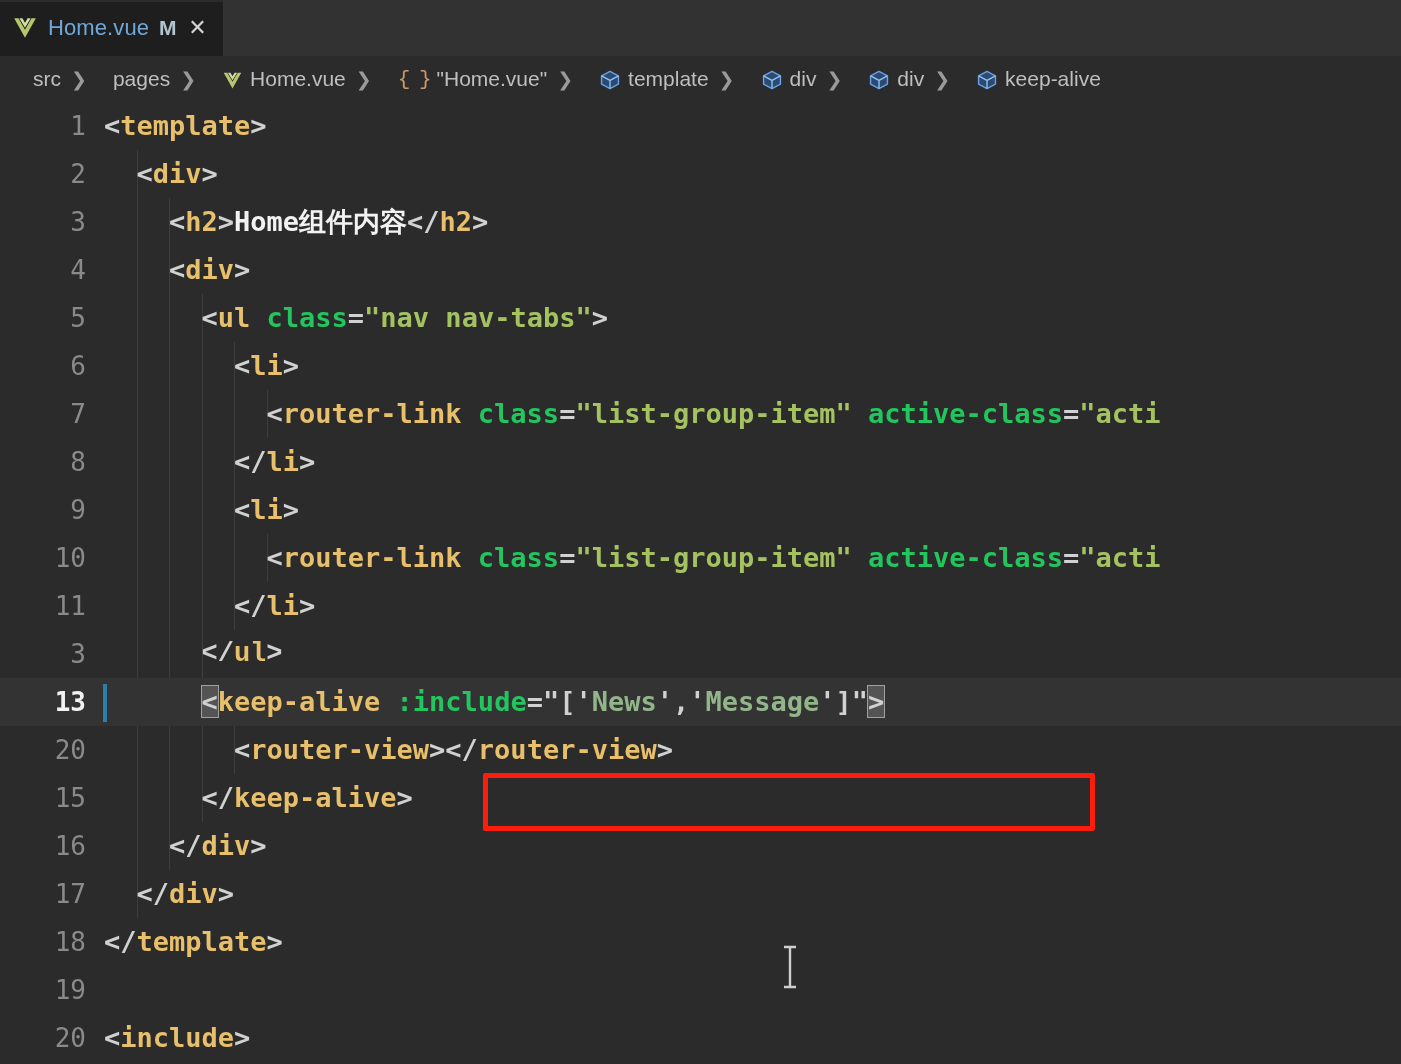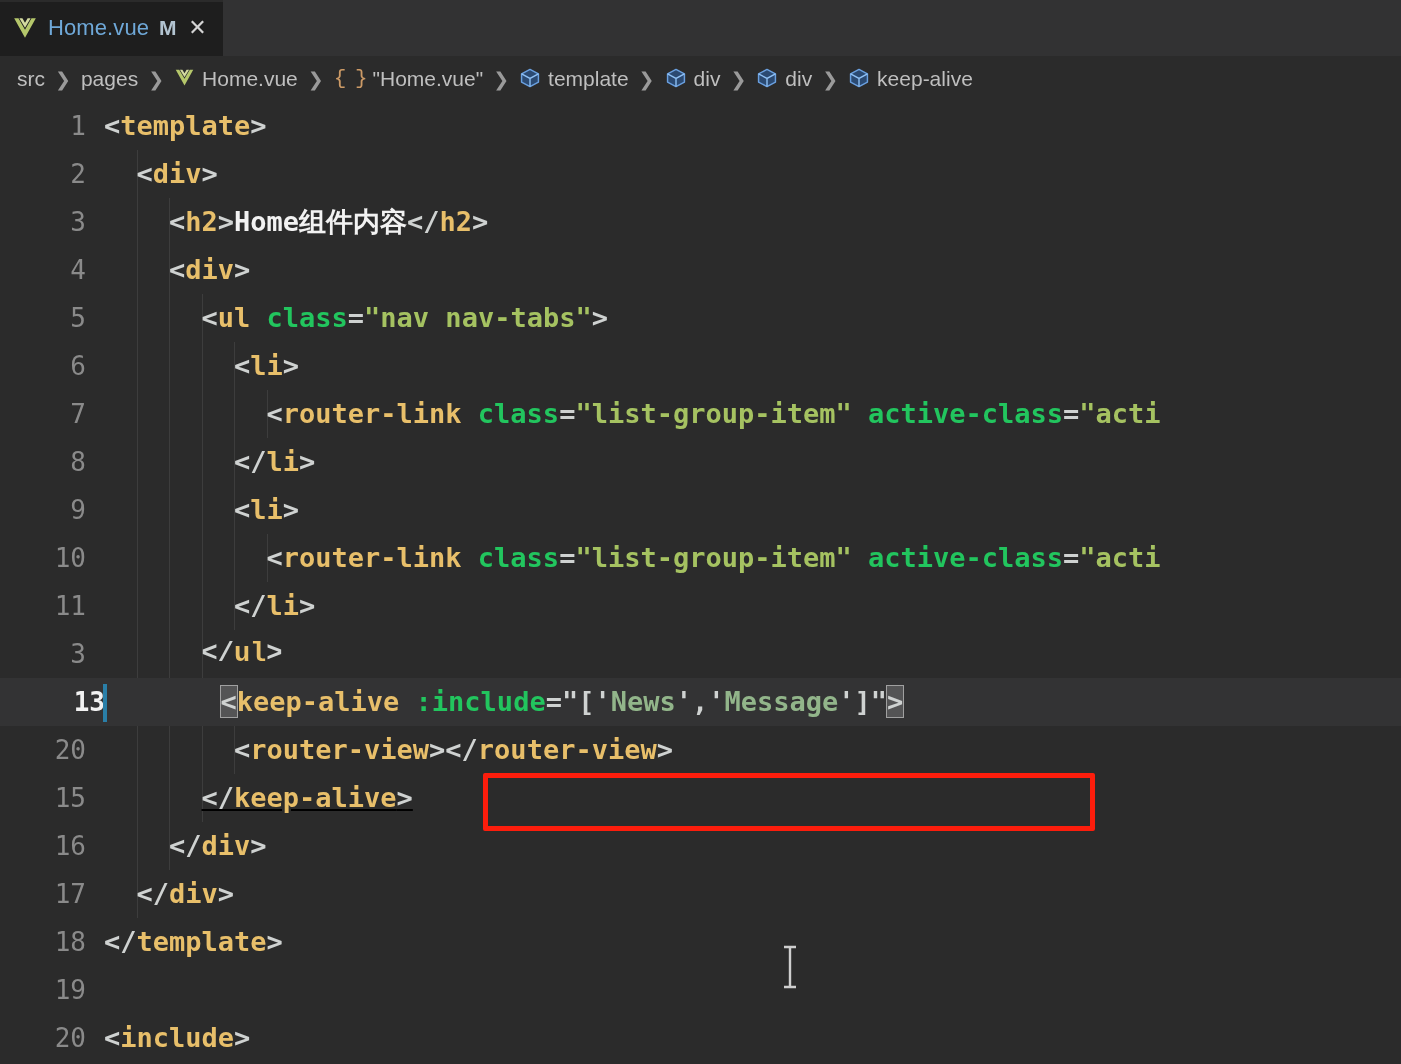--- a/index.html
+++ b/index.html
@@ -72,26 +72,27 @@
     background: #2b2b2b;
     display: flex;
     align-items: center;
     padding-left: 16px;
     gap: 0px;
     white-space: nowrap;
     overflow: hidden;
   }
   .crumb {
     display: inline-flex;
-    align-items: flex-start;
+    align-items: flex-end;
     gap: 7px;
     color: #bfbfbf;
     font-size: 21px;
     cursor: pointer;
     padding: 0 1px;
+    margin-left: 16px;
   }
   .crumb-sep {
     color: #9a9a9a;
     font-size: 19px;
     padding: 0 9px;
     user-select: none;
   }
   .crumb .sym {
     display: inline-flex;
     align-items: center;
@@ -116,21 +117,21 @@
     font-weight: bold;
     line-height: 48px;
   }
   .code-row {
     position: relative;
     height: 48px;
     display: flex;
     align-items: center;
     white-space: pre;
   }
-  .code-row.active { background: #333334; padding-left: 19px; }
+  .code-row.active { background: #333334; }
   .gutter {
     width: 104px;
     flex: none;
     text-align: right;
     padding-right: 18px;
     box-sizing: border-box;
     color: #8a8a8a;
     font-size: 26px;
     font-weight: normal;
     user-select: none;
@@ -305,21 +306,21 @@
       <div class="code-row"><span class="gutter">5</span><span class="code" style="padding-left: 97.5px;"><span class="pnc">&lt;</span><span class="tag">ul</span><span class="pnc"> </span><span class="attr">class</span><span class="pnc">=</span><span class="str">"nav nav-tabs"</span><span class="pnc">&gt;</span></span></div>
       <div class="code-row"><span class="gutter">6</span><span class="code" style="padding-left: 130px;"><span class="pnc">&lt;</span><span class="tag">li</span><span class="pnc">&gt;</span></span></div>
       <div class="code-row"><span class="gutter">7</span><span class="code" style="padding-left: 162.5px;"><span class="pnc">&lt;</span><span class="tag">router-link</span><span class="pnc"> </span><span class="attr">class</span><span class="pnc">=</span><span class="str">"list-group-item"</span><span class="pnc"> </span><span class="attr">active-class</span><span class="pnc">=</span><span class="str">"acti</span></span></div>
       <div class="code-row"><span class="gutter">8</span><span class="code" style="padding-left: 130px;"><span class="pnc">&lt;/</span><span class="tag">li</span><span class="pnc">&gt;</span></span></div>
       <div class="code-row"><span class="gutter">9</span><span class="code" style="padding-left: 130px;"><span class="pnc">&lt;</span><span class="tag">li</span><span class="pnc">&gt;</span></span></div>
       <div class="code-row"><span class="gutter">10</span><span class="code" style="padding-left: 162.5px;"><span class="pnc">&lt;</span><span class="tag">router-link</span><span class="pnc"> </span><span class="attr">class</span><span class="pnc">=</span><span class="str">"list-group-item"</span><span class="pnc"> </span><span class="attr">active-class</span><span class="pnc">=</span><span class="str">"acti</span></span></div>
       <div class="code-row"><span class="gutter">11</span><span class="code" style="padding-left: 130px;"><span class="pnc">&lt;/</span><span class="tag">li</span><span class="pnc">&gt;</span></span></div>
       <div class="code-row"><span class="gutter">3</span><span class="code" style="padding-left: 97.5px; font-family: Liberation Mono, monospace;"><span class="pnc">&lt;/</span><span class="tag">ul</span><span class="pnc">&gt;</span></span></div>
       <div class="code-row active"><span class="gutter">13</span><span class="code" style="padding-left: 97.5px;"><span class="pnc brmatch">&lt;</span><span class="tag">keep-alive</span><span class="pnc"> </span><span class="attr">:include</span><span class="pnc">=</span><span class="arrpnc">"[</span><span class="arrpnc">'</span><span class="arrstr">News</span><span class="arrpnc">'</span><span class="arrpnc">,</span><span class="arrpnc">'</span><span class="arrstr">Message</span><span class="arrpnc">'</span><span class="arrpnc">]"</span><span class="pnc brmatch">&gt;</span></span><span class="caret"></span></div>
       <div class="code-row"><span class="gutter">20</span><span class="code" style="padding-left: 130px;"><span class="pnc">&lt;</span><span class="tag">router-view</span><span class="pnc">&gt;&lt;/</span><span class="tag">router-view</span><span class="pnc">&gt;</span></span></div>
-      <div class="code-row"><span class="gutter">15</span><span class="code" style="padding-left: 97.5px; text-decoration: underline;"><span class="pnc">&lt;/</span><span class="tag">keep-alive</span><span class="pnc">&gt;</span></span></div>
+      <div class="code-row"><span class="gutter">15</span><span class="code" style="padding-left: 97.5px;"><span class="pnc">&lt;/</span><span class="tag">keep-alive</span><span class="pnc">&gt;</span></span></div>
       <div class="code-row"><span class="gutter">16</span><span class="code" style="padding-left: 65px;"><span class="pnc">&lt;/</span><span class="tag">div</span><span class="pnc">&gt;</span></span></div>
       <div class="code-row"><span class="gutter">17</span><span class="code" style="padding-left: 32.5px;"><span class="pnc">&lt;/</span><span class="tag">div</span><span class="pnc">&gt;</span></span></div>
       <div class="code-row"><span class="gutter">18</span><span class="code" style="padding-left: 0px;"><span class="pnc">&lt;/</span><span class="tag">template</span><span class="pnc">&gt;</span></span></div>
       <div class="code-row"><span class="gutter">19</span><span class="code" style="padding-left: 0px;"></span></div>
       <div class="code-row"><span class="gutter">20</span><span class="code" style="padding-left: 0px;"><span class="pnc">&lt;</span><span class="tag">include</span><span class="pnc">&gt;</span></span></div>
     </div>
 
   <div class="redbox" style="left:483px; top:671px; width:612px; height:58px;"></div>
 
   <div class="ibeam" style="left:780px; top:843px;">

